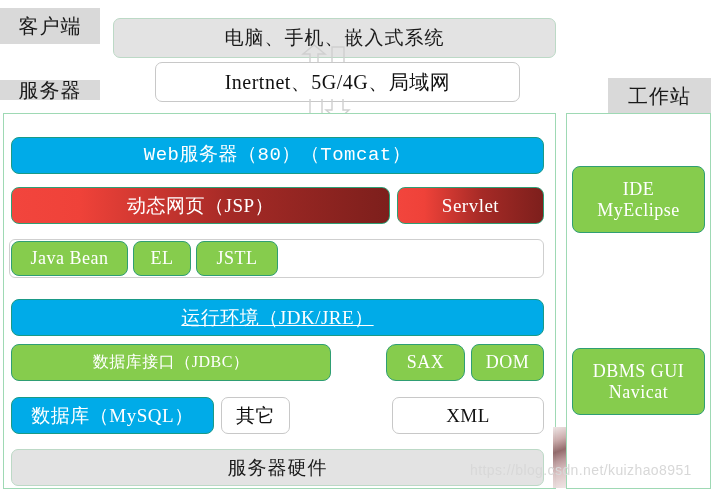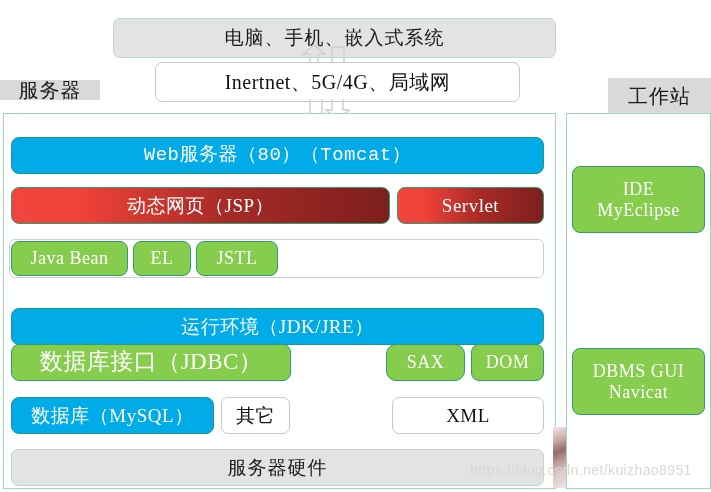--- a/index.html
+++ b/index.html
@@ -114,20 +114,21 @@
       linear-gradient(160deg, #efe6e6 0%, #c9a9a9 22%, #8e6465 40%,
                       #b79496 55%, #d8bfc0 72%, #efe4e4 100%);
     opacity: 0.95;
   }
 </style>
 </head>
 <body>
 
 <div id="stage">
 
+  <div class="abs side-label" style="left:0px; top:8px; width:100px; height:36px;">客户端</div>
 
   <div class="abs greybar" style="left:113px; top:18px; width:443px; height:40px;">电脑、手机、嵌入式系统</div>
 
   <div class="abs arrowgrp" style="left:296px; top:44px; width:60px; height:24px;">
     <svg width="60" height="24" viewBox="0 0 60 24">
       <path d="M14 23 L14 10 L7 10 L18 1 L29 10 L22 10 L22 23" fill="none" stroke="#cfcfcf" stroke-width="1.4"></path>
       <path d="M36 23 L36 3 L48 3 L48 23" fill="none" stroke="#cfcfcf" stroke-width="1.4"></path>
     </svg>
   </div>
 
@@ -151,23 +152,23 @@
   <div class="abs block red" style="left:11px; top:187px; width:379px; height:37px; font-size:19px;">动态网页（JSP）</div>
 
   <div class="abs block red" style="left:397px; top:187px; width:147px; height:37px; font-size:19px;">Servlet</div>
 
   <div class="abs strip" style="left:9px; top:239px; width:535px; height:39px;"></div>
 
   <div class="abs block green" style="left:11px; top:241px; width:117px; height:35px; font-size:18px;">Java Bean</div>
   <div class="abs block green" style="left:133px; top:241px; width:58px; height:35px; font-size:18px;">EL</div>
   <div class="abs block green" style="left:196px; top:241px; width:82px; height:35px; font-size:18px;">JSTL</div>
 
-  <div class="abs block blue" style="left:11px; top:308px; width:533px; height:37px; font-size:19px;">运行环境（JDK/JRE）</div>
+  <div class="abs block blue" style="left:11px; top:299px; width:533px; height:37px; font-size:19px;text-decoration:underline;">运行环境（JDK/JRE）</div>
 
-  <div class="abs block green" style="left:11px; top:344px; width:280px; height:37px; font-size:23px;">数据库接口（JDBC）</div>
+  <div class="abs block green" style="left:11px; top:344px; width:320px; height:37px; font-size:16px;">数据库接口（JDBC）</div>
 
   <div class="abs block green" style="left:386px; top:344px; width:79px; height:37px; font-size:18px;border-radius:10px;">SAX</div>
   <div class="abs block green" style="left:471px; top:344px; width:73px; height:37px; font-size:18px;">DOM</div>
 
   <div class="abs block blue" style="left:11px; top:397px; width:203px; height:37px; font-size:19px;">数据库（MySQL）</div>
   <div class="abs whitebox" style="left:221px; top:397px; width:69px; height:37px; font-size:19px;">其它</div>
   <div class="abs whitebox" style="left:392px; top:397px; width:152px; height:37px; font-size:19px;">XML</div>
 
   <div class="abs greybar" style="left:11px; top:449px; width:533px; height:37px;">服务器硬件</div>
 

